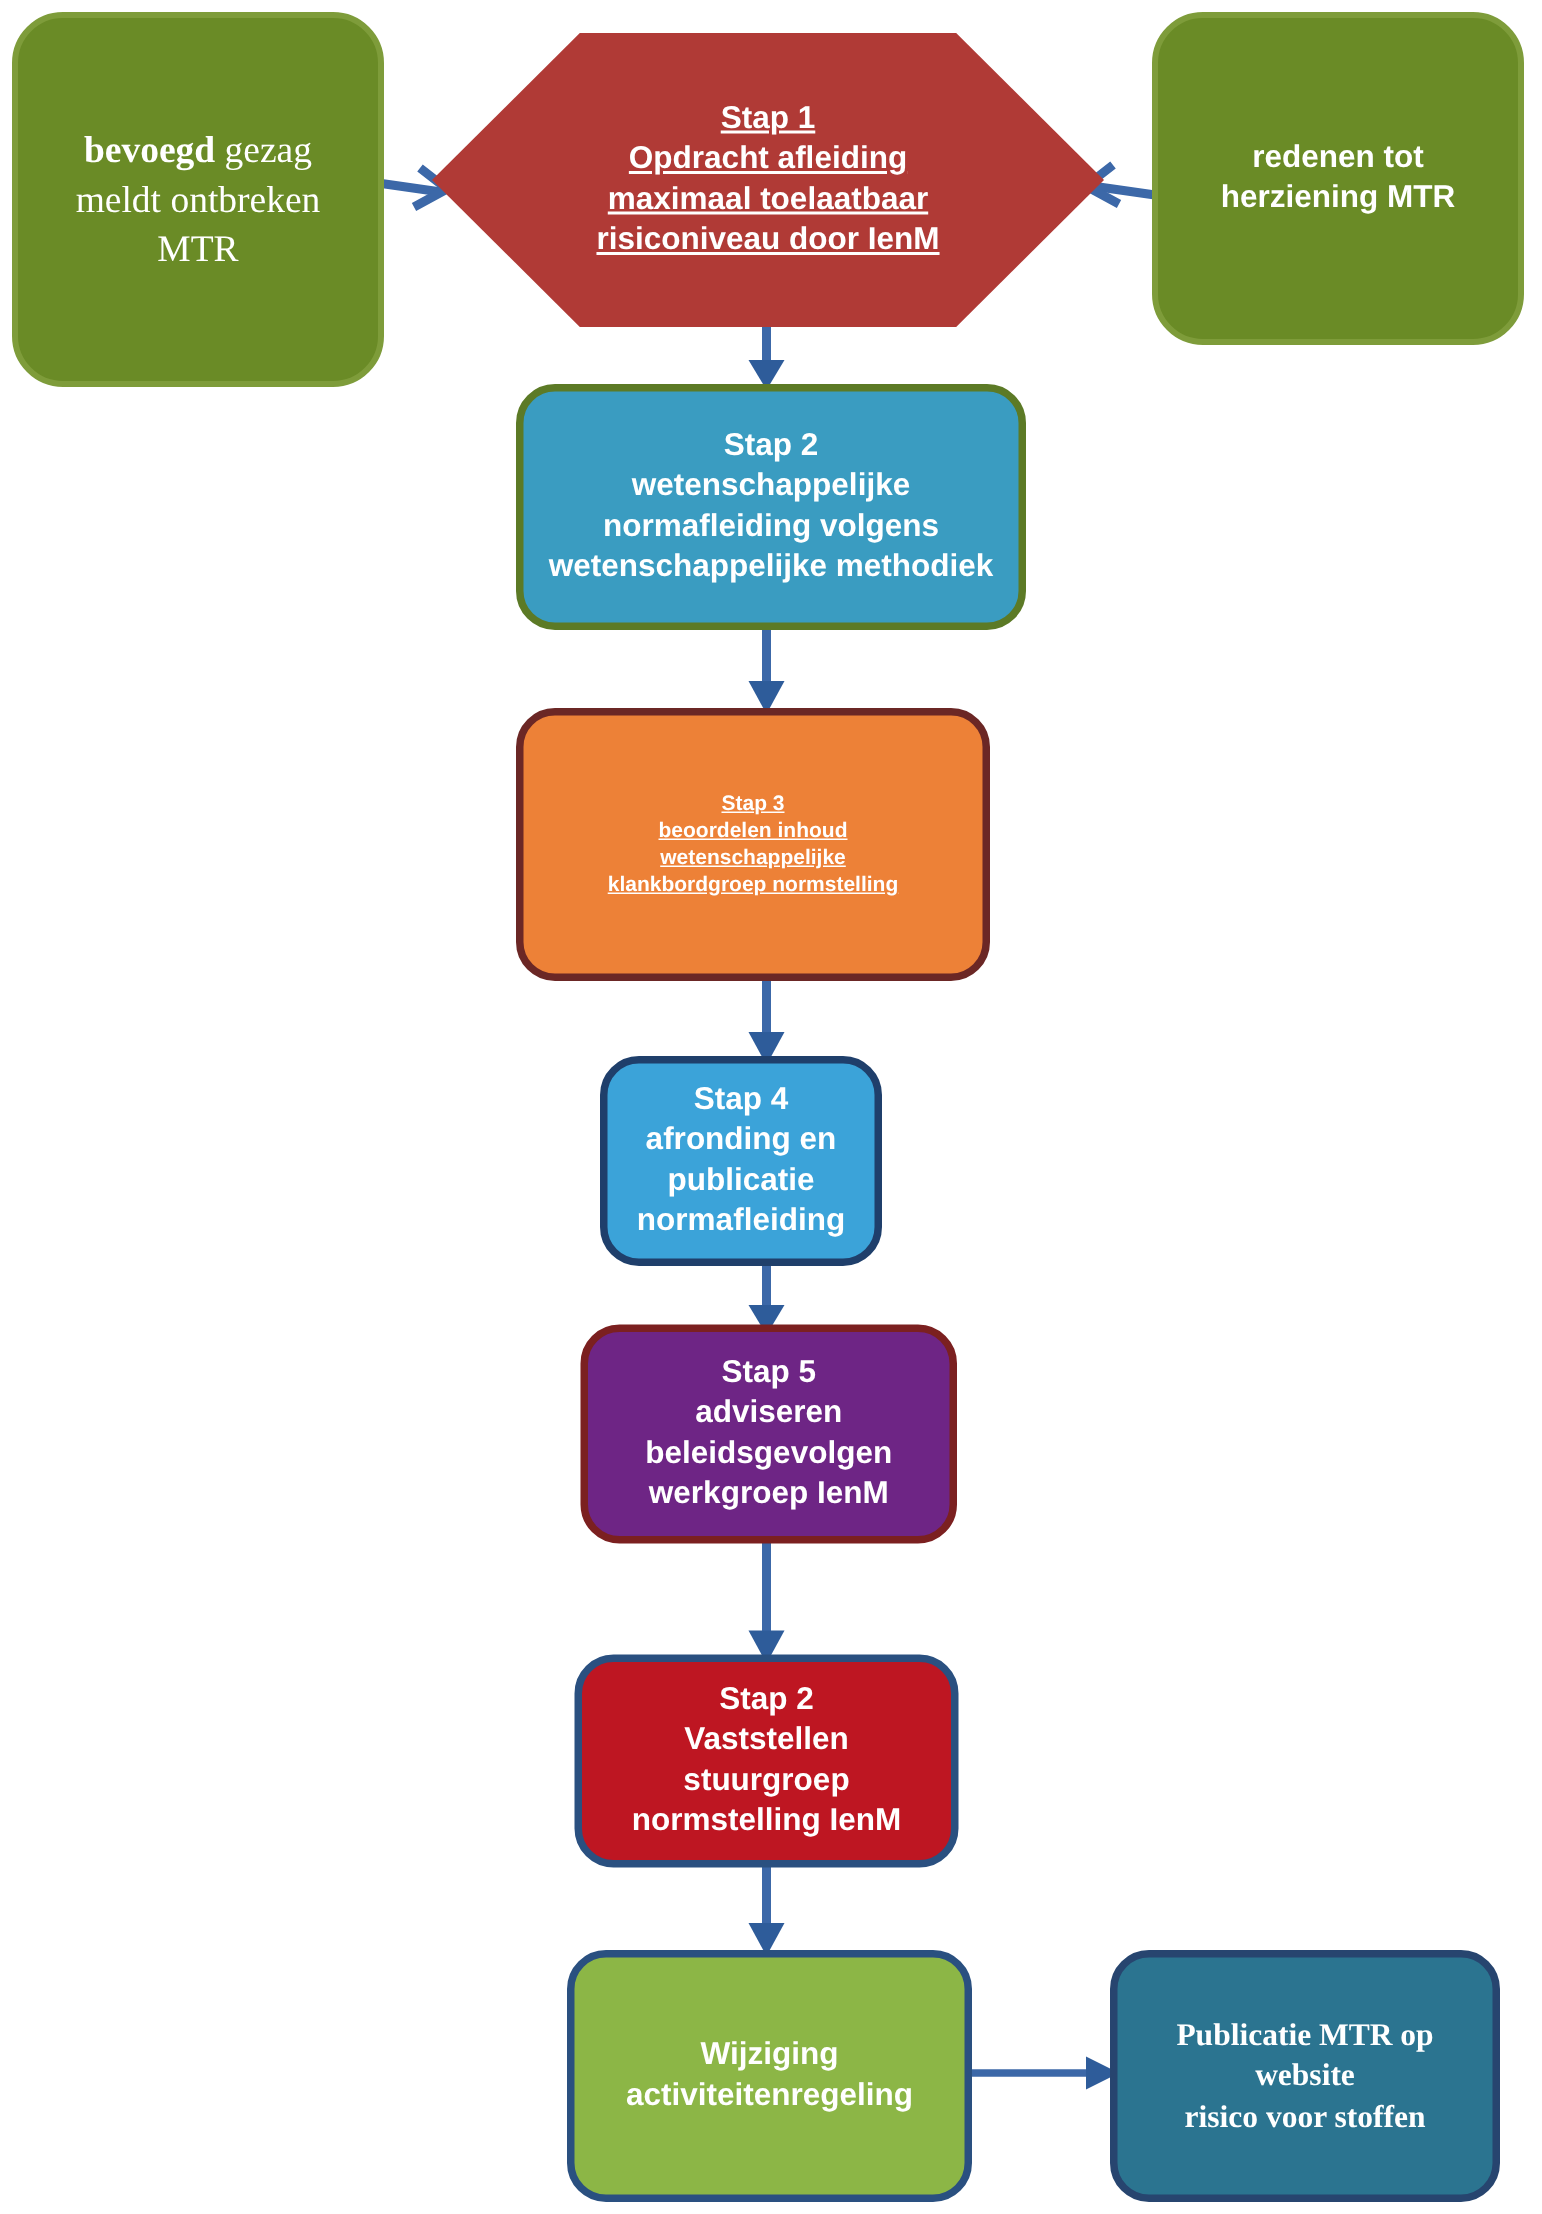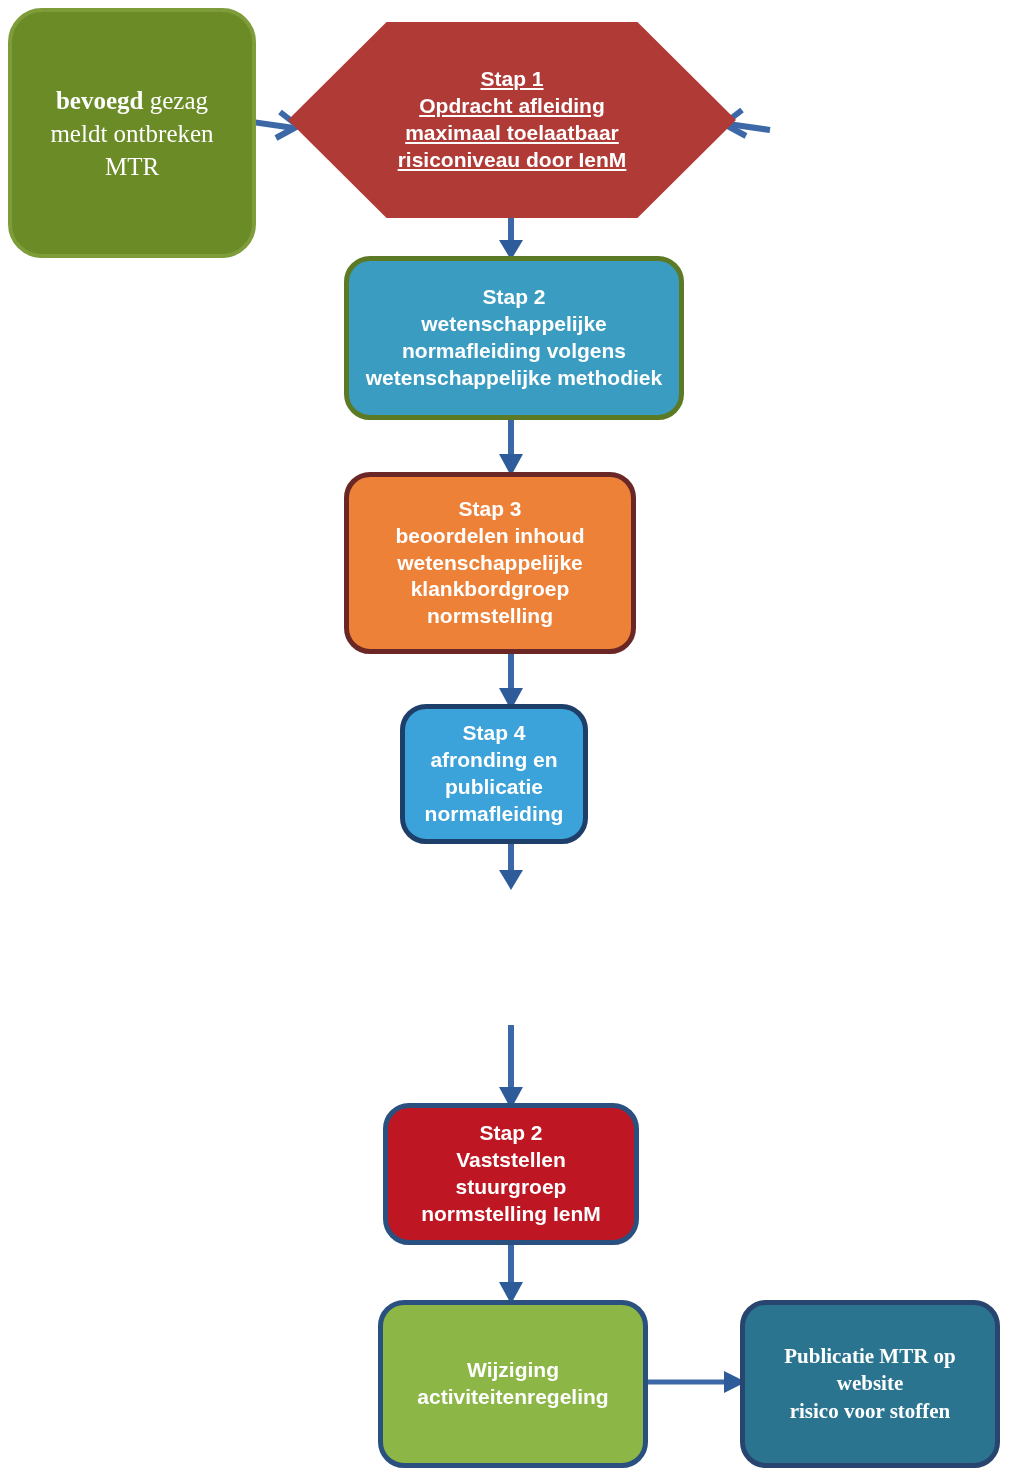--- a/index.html
+++ b/index.html
@@ -76,23 +76,24 @@
     font-size: 21px;
     border-width: 4px;
     border-radius: 34px;
   }
   #node-stap2 {
     left: 344px; top: 256px; width: 340px; height: 164px;
     font-size: 21px;
     border-width: 5px;
   }
   #node-stap3 {
-    left: 344px; top: 472px; width: 292px; height: 182px;
-    font-size: 21px;
-    border-width: 5px;
+    left: 344px; top: 472px; width: 316px; height: 182px;
+    font-size: 14px;
+    border-width: 5px;
+    text-decoration: underline;
   }
   #node-stap4 {
     left: 400px; top: 704px; width: 188px; height: 140px;
     font-size: 21px;
     border-width: 5px;
   }
   #node-stap5 {
     left: 387px; top: 883px; width: 251px; height: 146px;
     font-size: 21px;
     border-width: 5px;
@@ -194,20 +195,24 @@
 MTR</span></div>
   </div>
 
   <div class="node sans-bold" id="node-hexagon-stap1" style="background:#B03A36;text-decoration:underline;">
     <div class="label">Stap 1
 Opdracht afleiding
 maximaal toelaatbaar
 risiconiveau door IenM</div>
   </div>
 
+  <div class="node rounded sans-bold" id="node-redenen-herziening" style="background:#6A8B26; border-color:#7E9C3A;">
+    <div class="label">redenen tot
+herziening MTR</div>
+  </div>
 
   <div class="node rounded sans-bold" id="node-stap2" style="background:#3A9CC1; border-color:#5C7A26;">
     <div class="label">Stap 2
 wetenschappelijke
 normafleiding volgens
 wetenschappelijke methodiek</div>
   </div>
 
   <div class="node rounded sans-bold" id="node-stap3" style="background:#ED8137; border-color:#6B2725;">
     <div class="label">Stap 3
@@ -216,20 +221,26 @@
 klankbordgroep normstelling</div>
   </div>
 
   <div class="node rounded sans-bold" id="node-stap4" style="background:#3BA3D9; border-color:#1F3F6B;">
     <div class="label">Stap 4
 afronding en
 publicatie
 normafleiding</div>
   </div>
 
+  <div class="node rounded sans-bold" id="node-stap5" style="background:#6E2585; border-color:#7B2020;">
+    <div class="label">Stap 5
+adviseren
+beleidsgevolgen
+werkgroep IenM</div>
+  </div>
 
   <div class="node rounded sans-bold" id="node-stap6" style="background:#BE1622; border-color:#2A5080;">
     <div class="label">Stap 2
 Vaststellen
 stuurgroep
 normstelling IenM</div>
   </div>
 
   <div class="node rounded sans-bold" id="node-wijziging" style="background:#8CB646; border-color:#2A5080;">
     <div class="label">Wijziging

